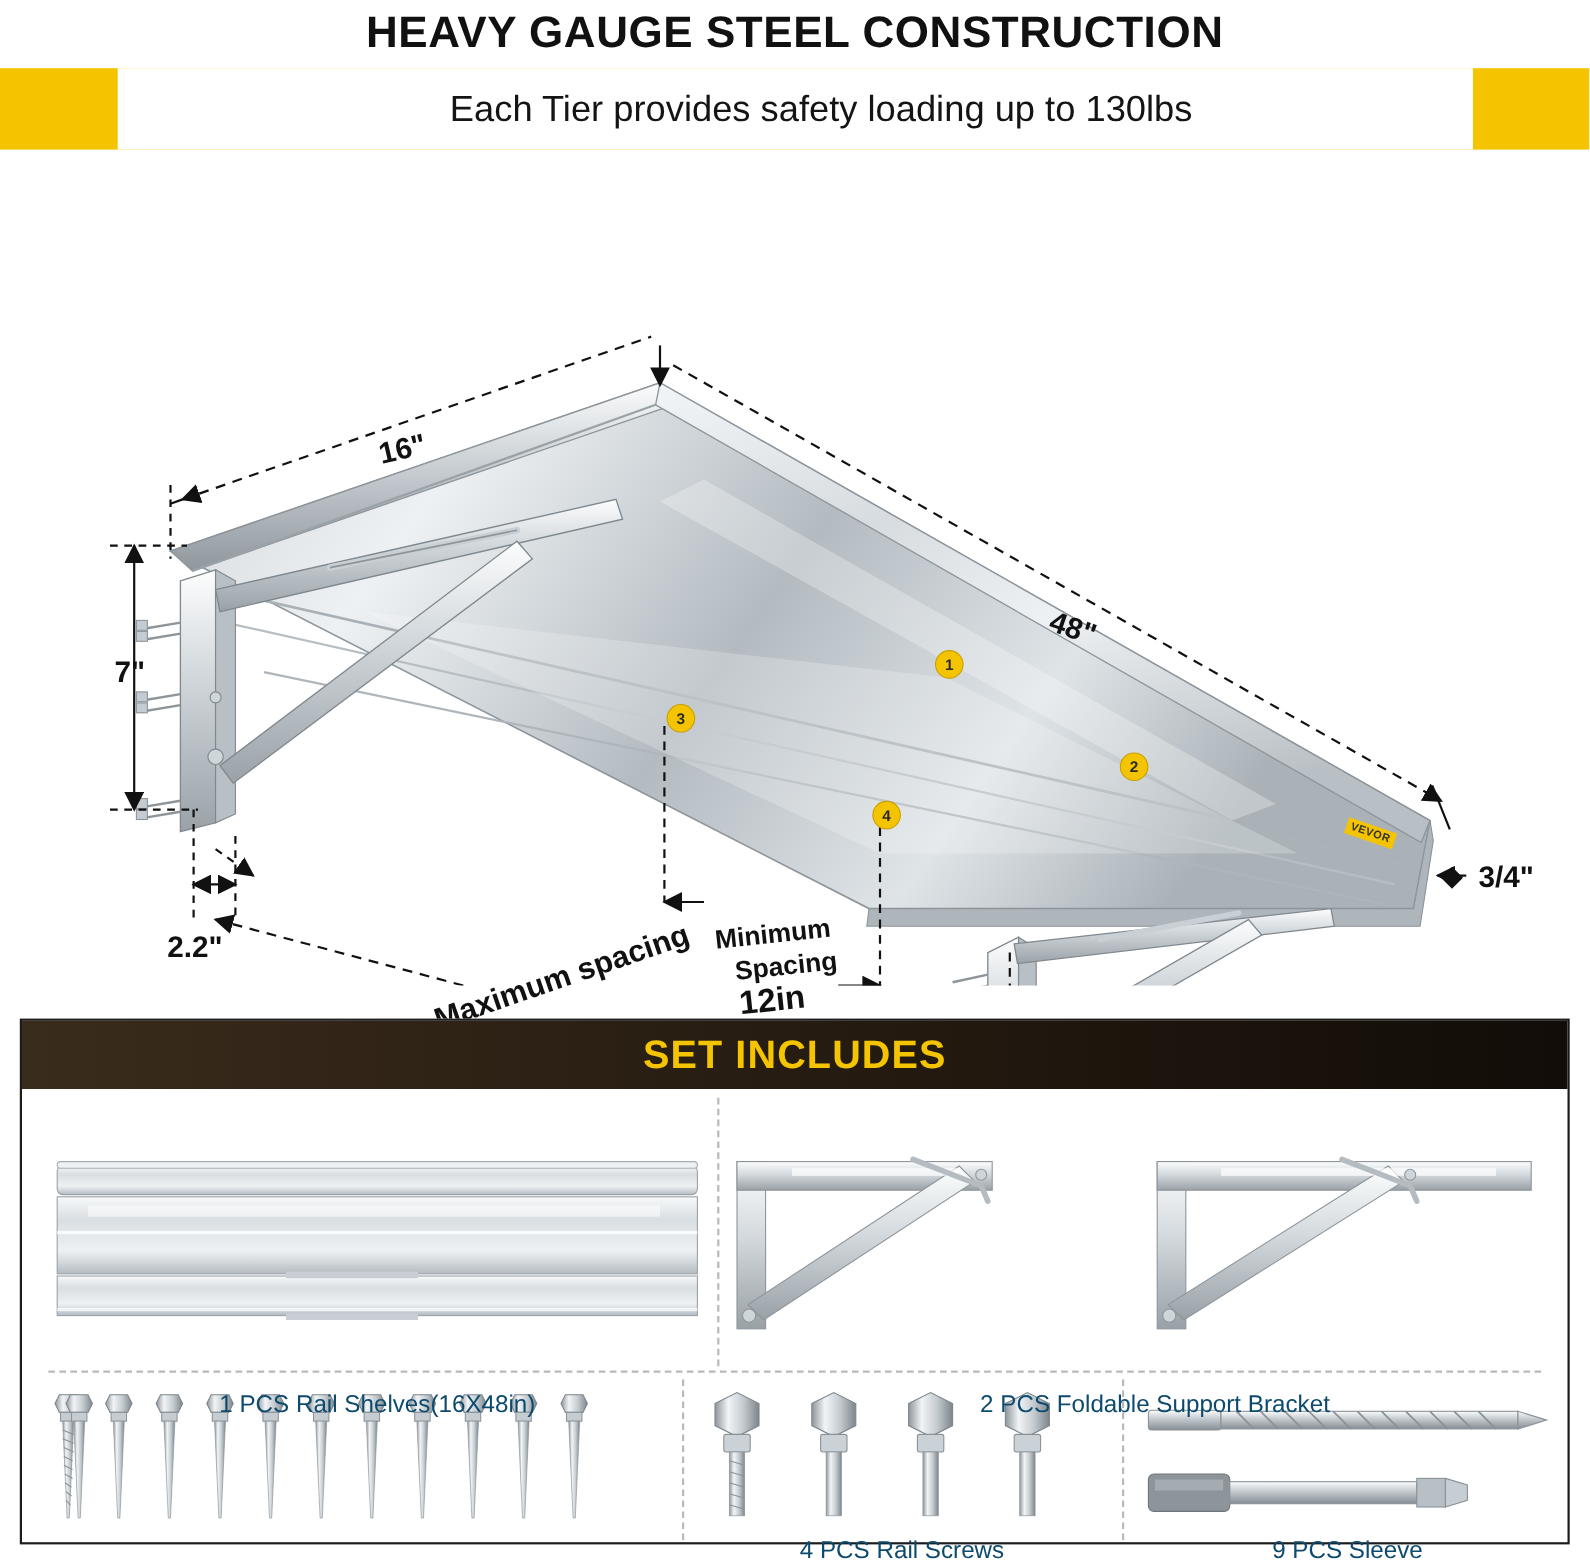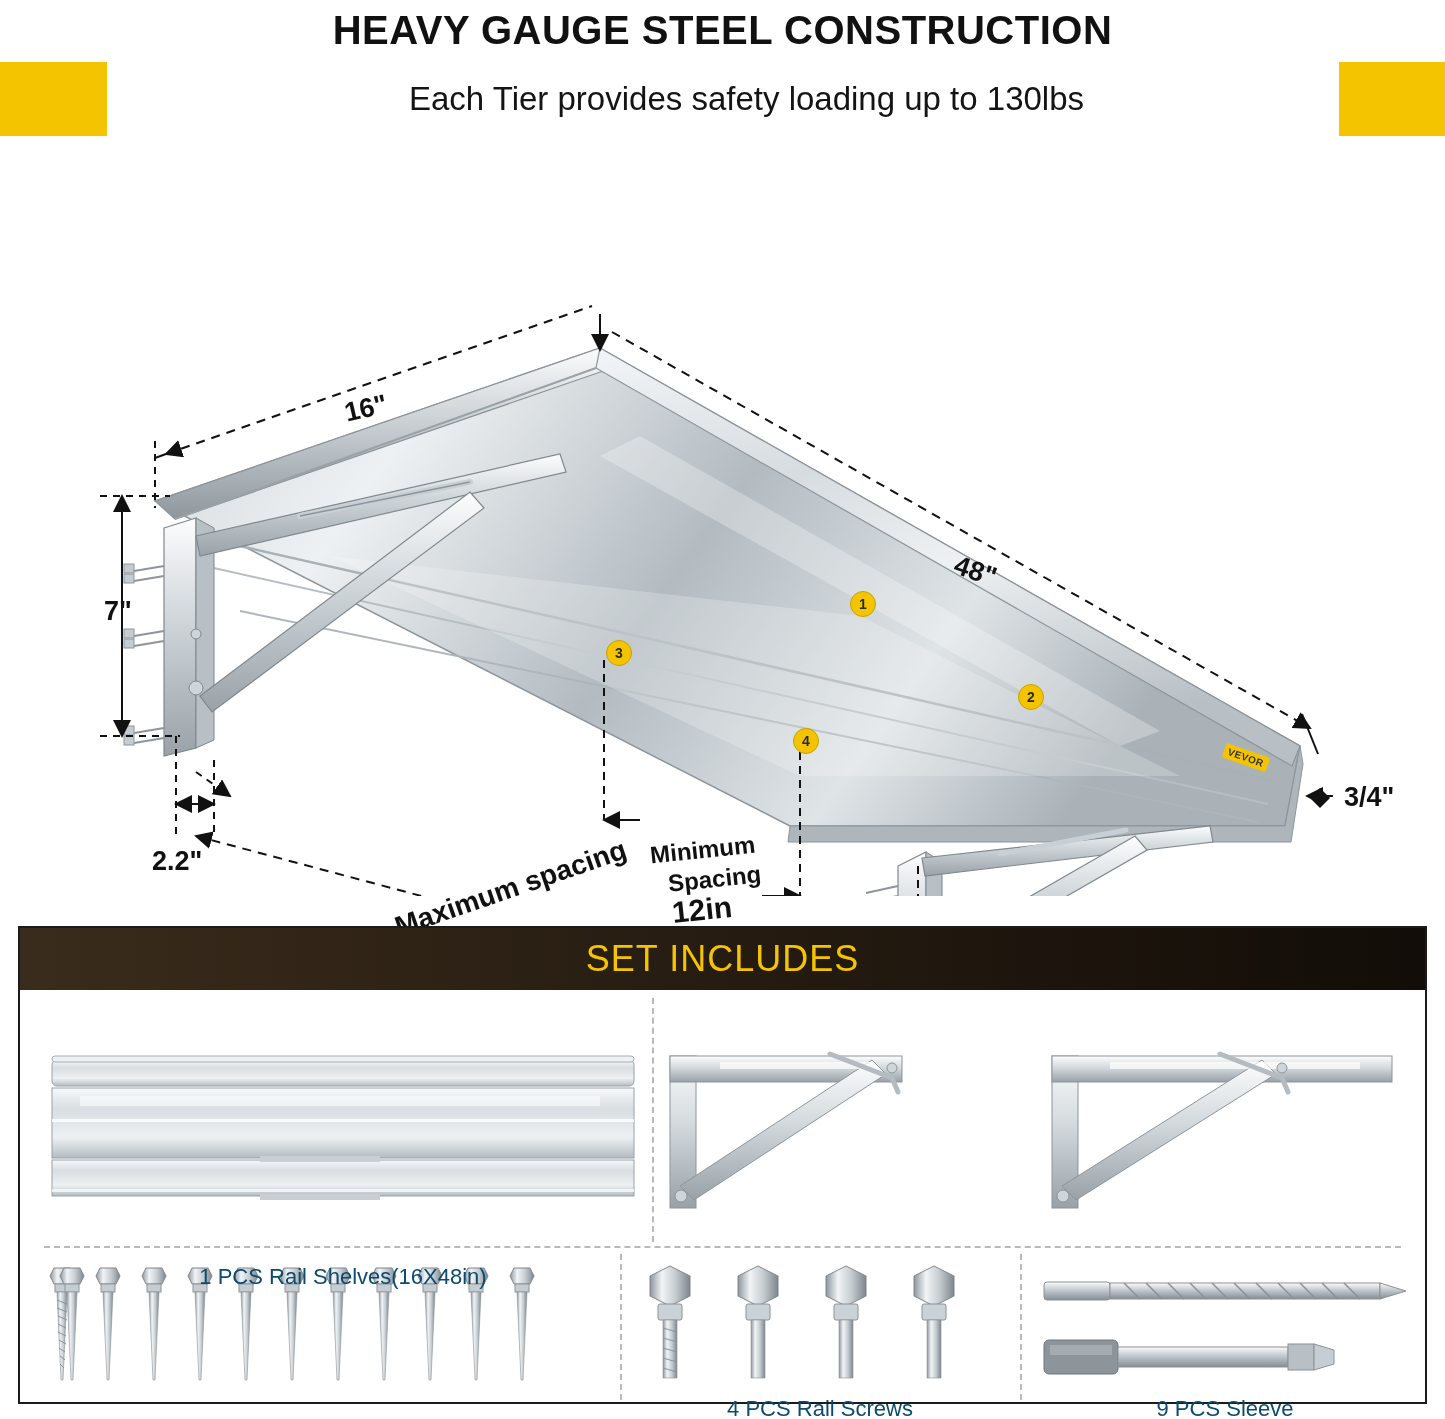--- a/index.html
+++ b/index.html
@@ -116,21 +116,21 @@
     height: 62px;
     background: #2a1f14;
     background: linear-gradient(90deg,#3a2c1c 0%, #241a10 55%, #120d08 100%);
     display: flex;
     align-items: center;
     justify-content: center;
   }
   .set-header-title {
     color: #f5c400;
     font-size: 36px;
-    font-weight: normal;
+    font-weight: bold;
     letter-spacing: 1px;
   }
   .set-body { position: relative; height: 414px; }
 
   .caption {
     position: absolute;
     font-size: 22px;
     color: #0c4a6e;
     text-align: center;
     white-space: nowrap;
@@ -517,16 +517,17 @@
       <g transform="translate(1024,350)">
         <rect x="0" y="0" width="74" height="34" rx="5" fill="#8d959b" stroke="#6f777d"></rect>
         <rect x="6" y="5" width="62" height="10" fill="#aab2b8" opacity="0.8"></rect>
         <rect x="74" y="7" width="170" height="20" fill="url(#drillG)" stroke="#8a9298"></rect>
         <rect x="244" y="4" width="26" height="26" fill="#b8c0c5" stroke="#8a9298"></rect>
         <polygon points="270,4 290,10 290,24 270,30" fill="#c7ced3" stroke="#8a9298"></polygon>
       </g>
     </svg>
 
     <div class="caption" style="left:32px; top:246px; width:582px;">1 PCS Rail Shelves(16X48in)</div>
+    <div class="caption" style="left:660px; top:246px; width:740px;">2 PCS Foldable Support Bracket</div>
     <div class="caption" style="left:620px; top:378px; width:360px;">4 PCS Rail Screws</div>
     <div class="caption" style="left:1020px; top:378px; width:370px;">9 PCS Sleeve</div>
   </div>
 </div>
 
 </body></html>

